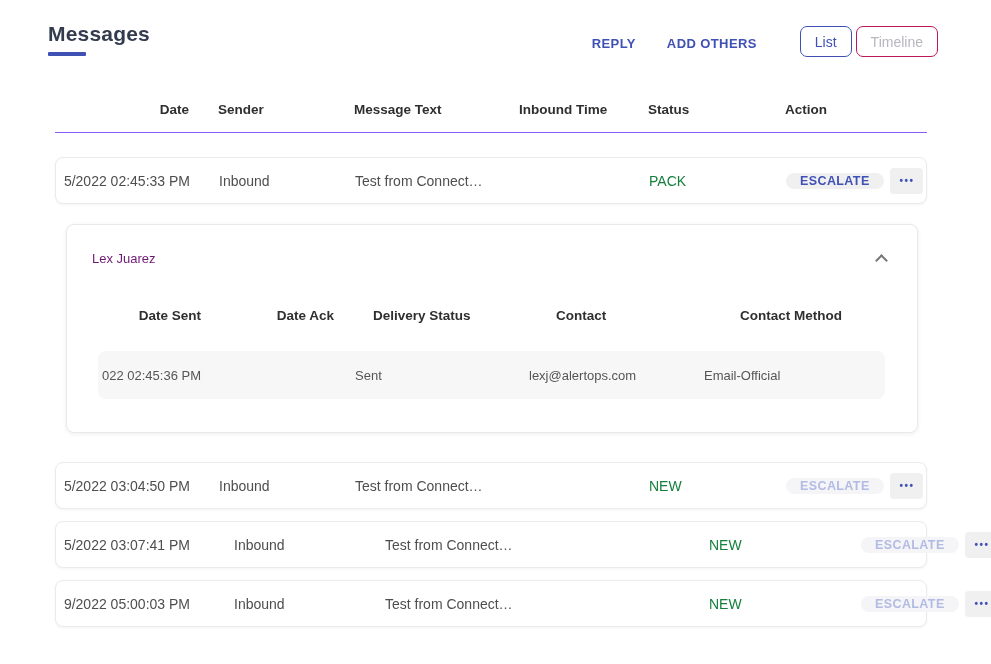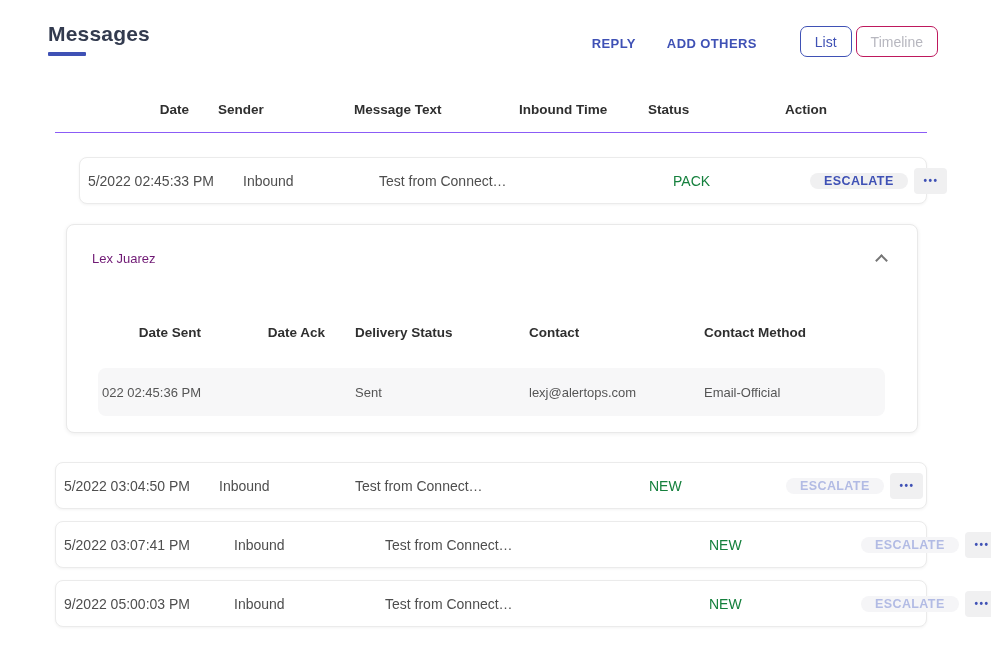--- a/index.html
+++ b/index.html
@@ -38,21 +38,21 @@
 
   .cell { font-size:14px; color:#4e4e4e; white-space:nowrap; overflow:hidden; }
   .cell--date { display:flex; justify-content:flex-end; overflow:hidden; }
   .cell--date span { white-space:nowrap; }
   .cell--sender { padding-left:29px; }
   .cell--status { color:#15803d; }
 
   .card { background:#fff; border:1px solid #ebebeb; border-radius:8px;
           box-shadow:0 1px 3px rgba(0,0,0,.05); }
   .msg-row { height:47px; cursor:pointer; }
-  .msg-row.first { margin-top:24px;margin-left:24px; }
+  .msg-row.first { margin-top:24px; }
   .msg-row.gap-lg { margin-top:29px; }
   .msg-row.gap-sm { margin-top:12px;gap:15px; }
 
   .action-cell { display:flex; align-items:center; gap:6px; }
   .btn-escalate { height:16px; padding:0 14px; border:none; border-radius:8px; cursor:pointer;
                   background:#f0f0f1; color:#3f51b5;
                   font-family:"Liberation Sans", sans-serif;
                   font-size:12.5px; font-weight:bold; letter-spacing:.4px; }
   .btn-escalate.disabled { background:#f5f5f7; color:#b2bbe4; cursor:default; }
   .btn-more { height:26px; width:33px; border:none; border-radius:4px; cursor:pointer;
@@ -66,21 +66,21 @@
   .panel-head { display:flex; justify-content:space-between; align-items:center;
                 padding:25px 24px 0 25px; }
   .recipient { font-size:13px; color:#701a75; }
   .chevron-btn { background:none; border:none; cursor:pointer; width:20px; height:16px;
                  position:relative; }
   .chevron-up { position:absolute; left:4px; top:6px; width:9px; height:9px;
                 border-left:2px solid #757575; border-top:2px solid #757575;
                 transform:rotate(45deg); }
 
   .grid-sub { display:grid; grid-template-columns:134px 124px 204px 175px 1fr; align-items:center; }
-  .panel-subhead { margin-top:59px; }
+  .panel-subhead { margin-top:42px;gap:9px; }
   .sth { font-size:13.5px; font-weight:bold; color:#2f2f2f; white-space:nowrap; }
   .sth--date-sent, .sth--date-ack { text-align:right; }
   .sth--delivery { padding-left:30px; }
 
   .subrow { margin:28px 32px 0 31px; height:48px; background:#f7f7f8; border-radius:8px;
             display:grid; grid-template-columns:103px 124px 204px 175px 1fr; align-items:center; }
   .scell { font-size:13px; color:#555; white-space:nowrap; overflow:hidden; }
   .scell--date-sent { display:flex; justify-content:flex-end; overflow:hidden; }
   .scell--delivery { padding-left:30px; }
 </style>

